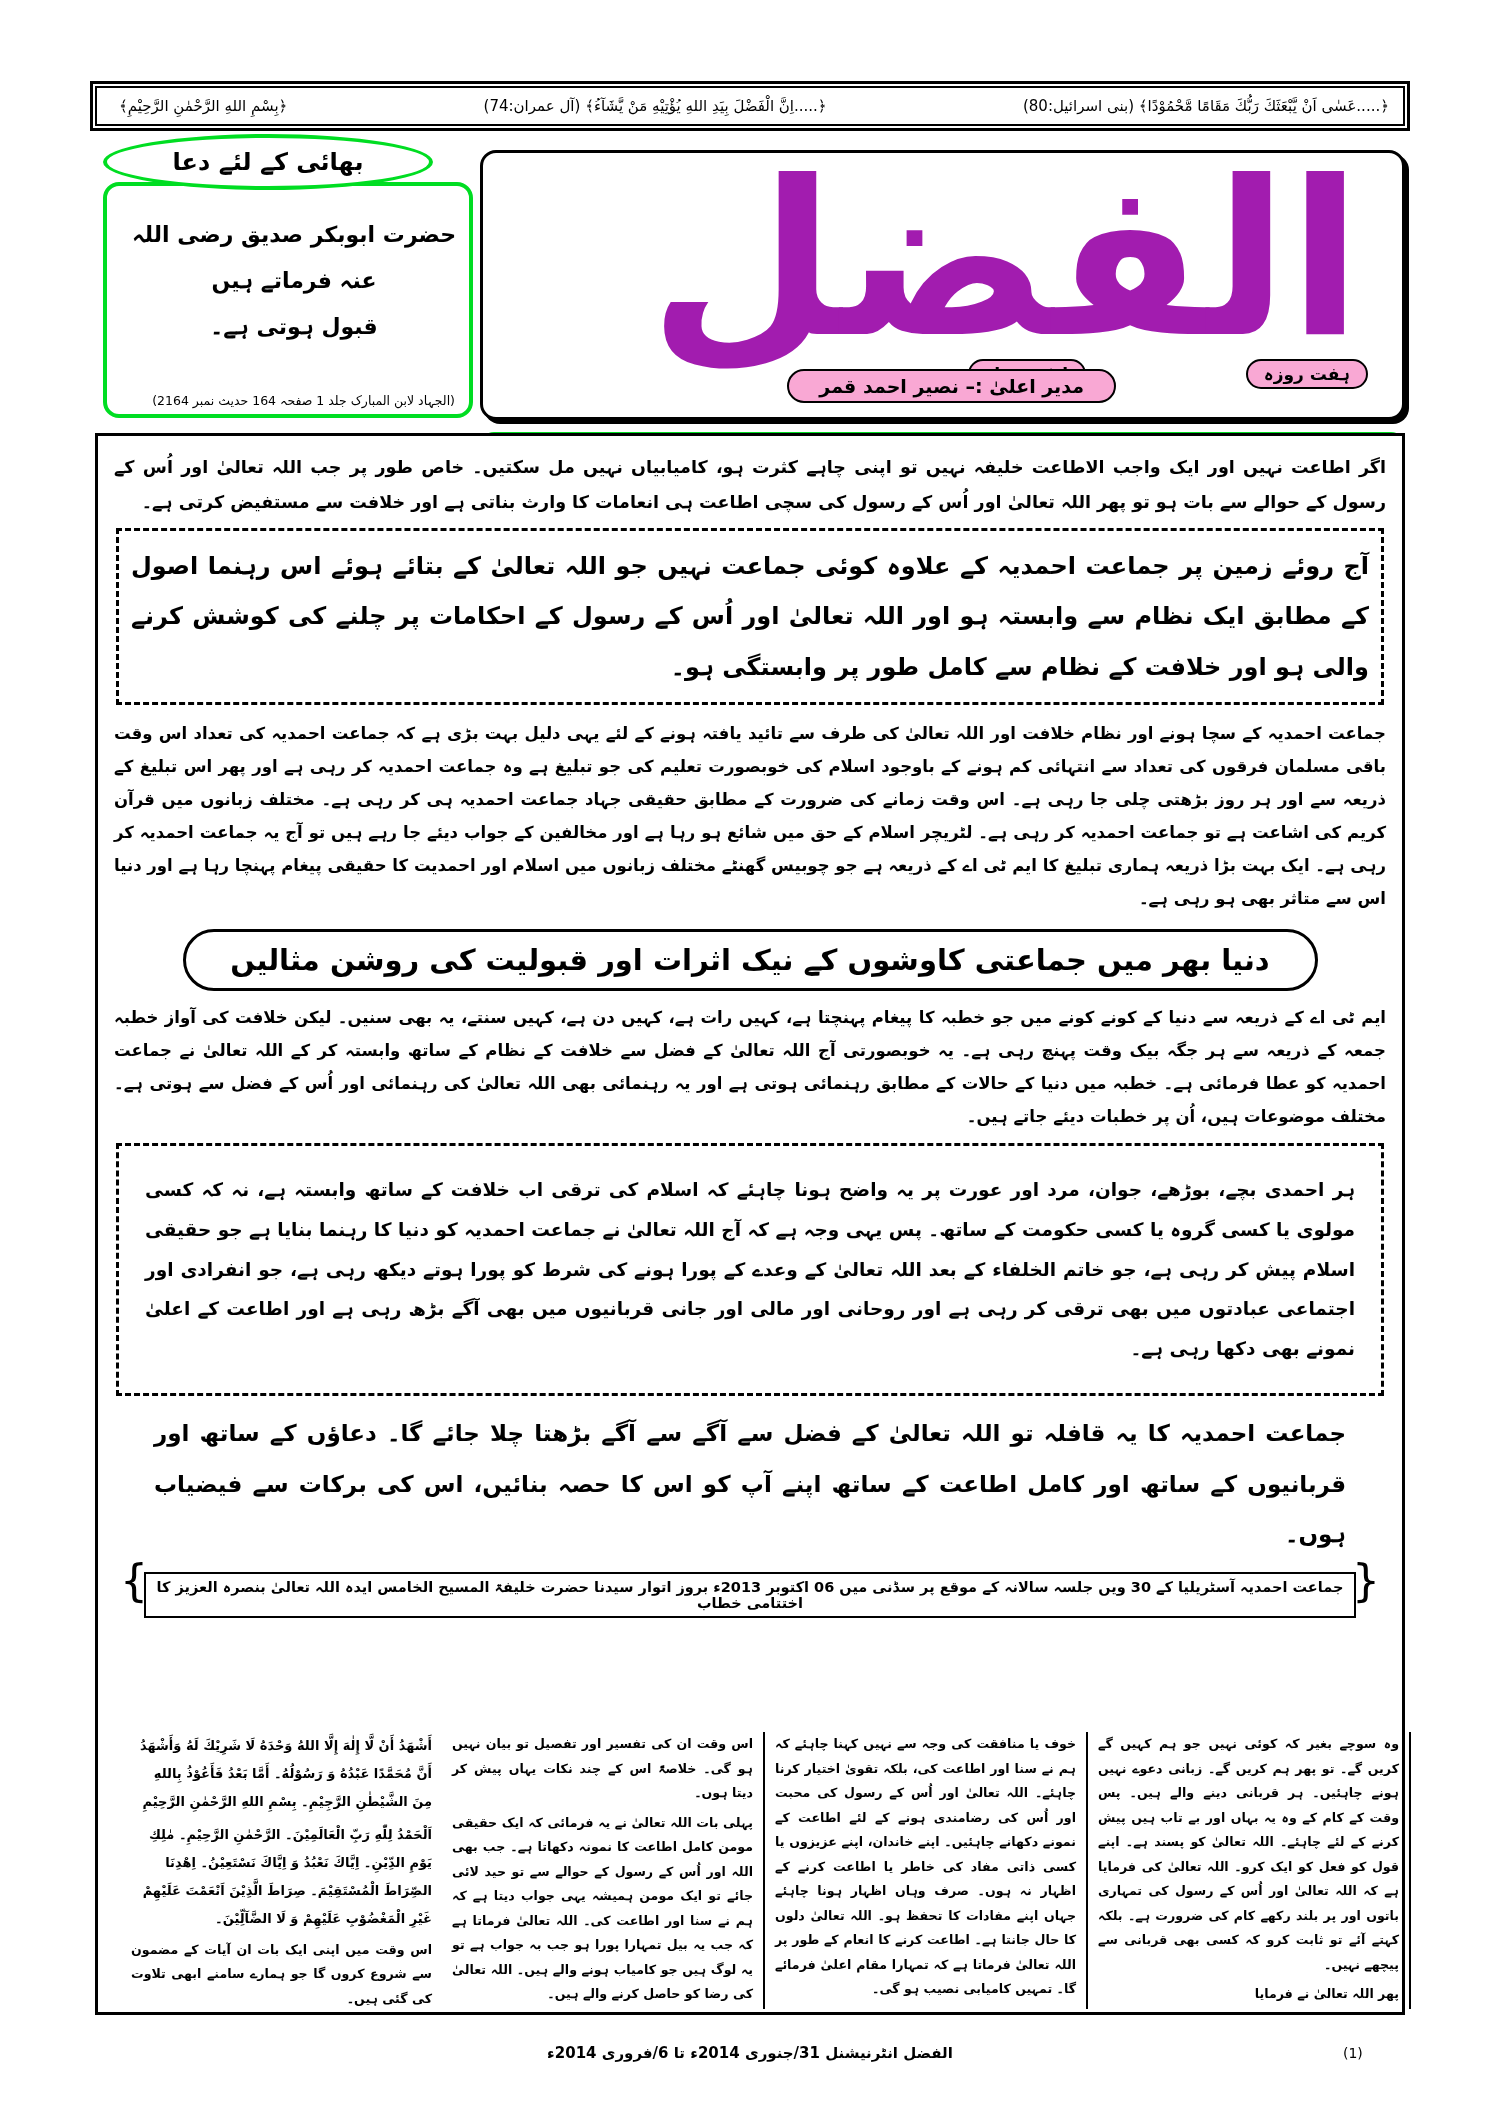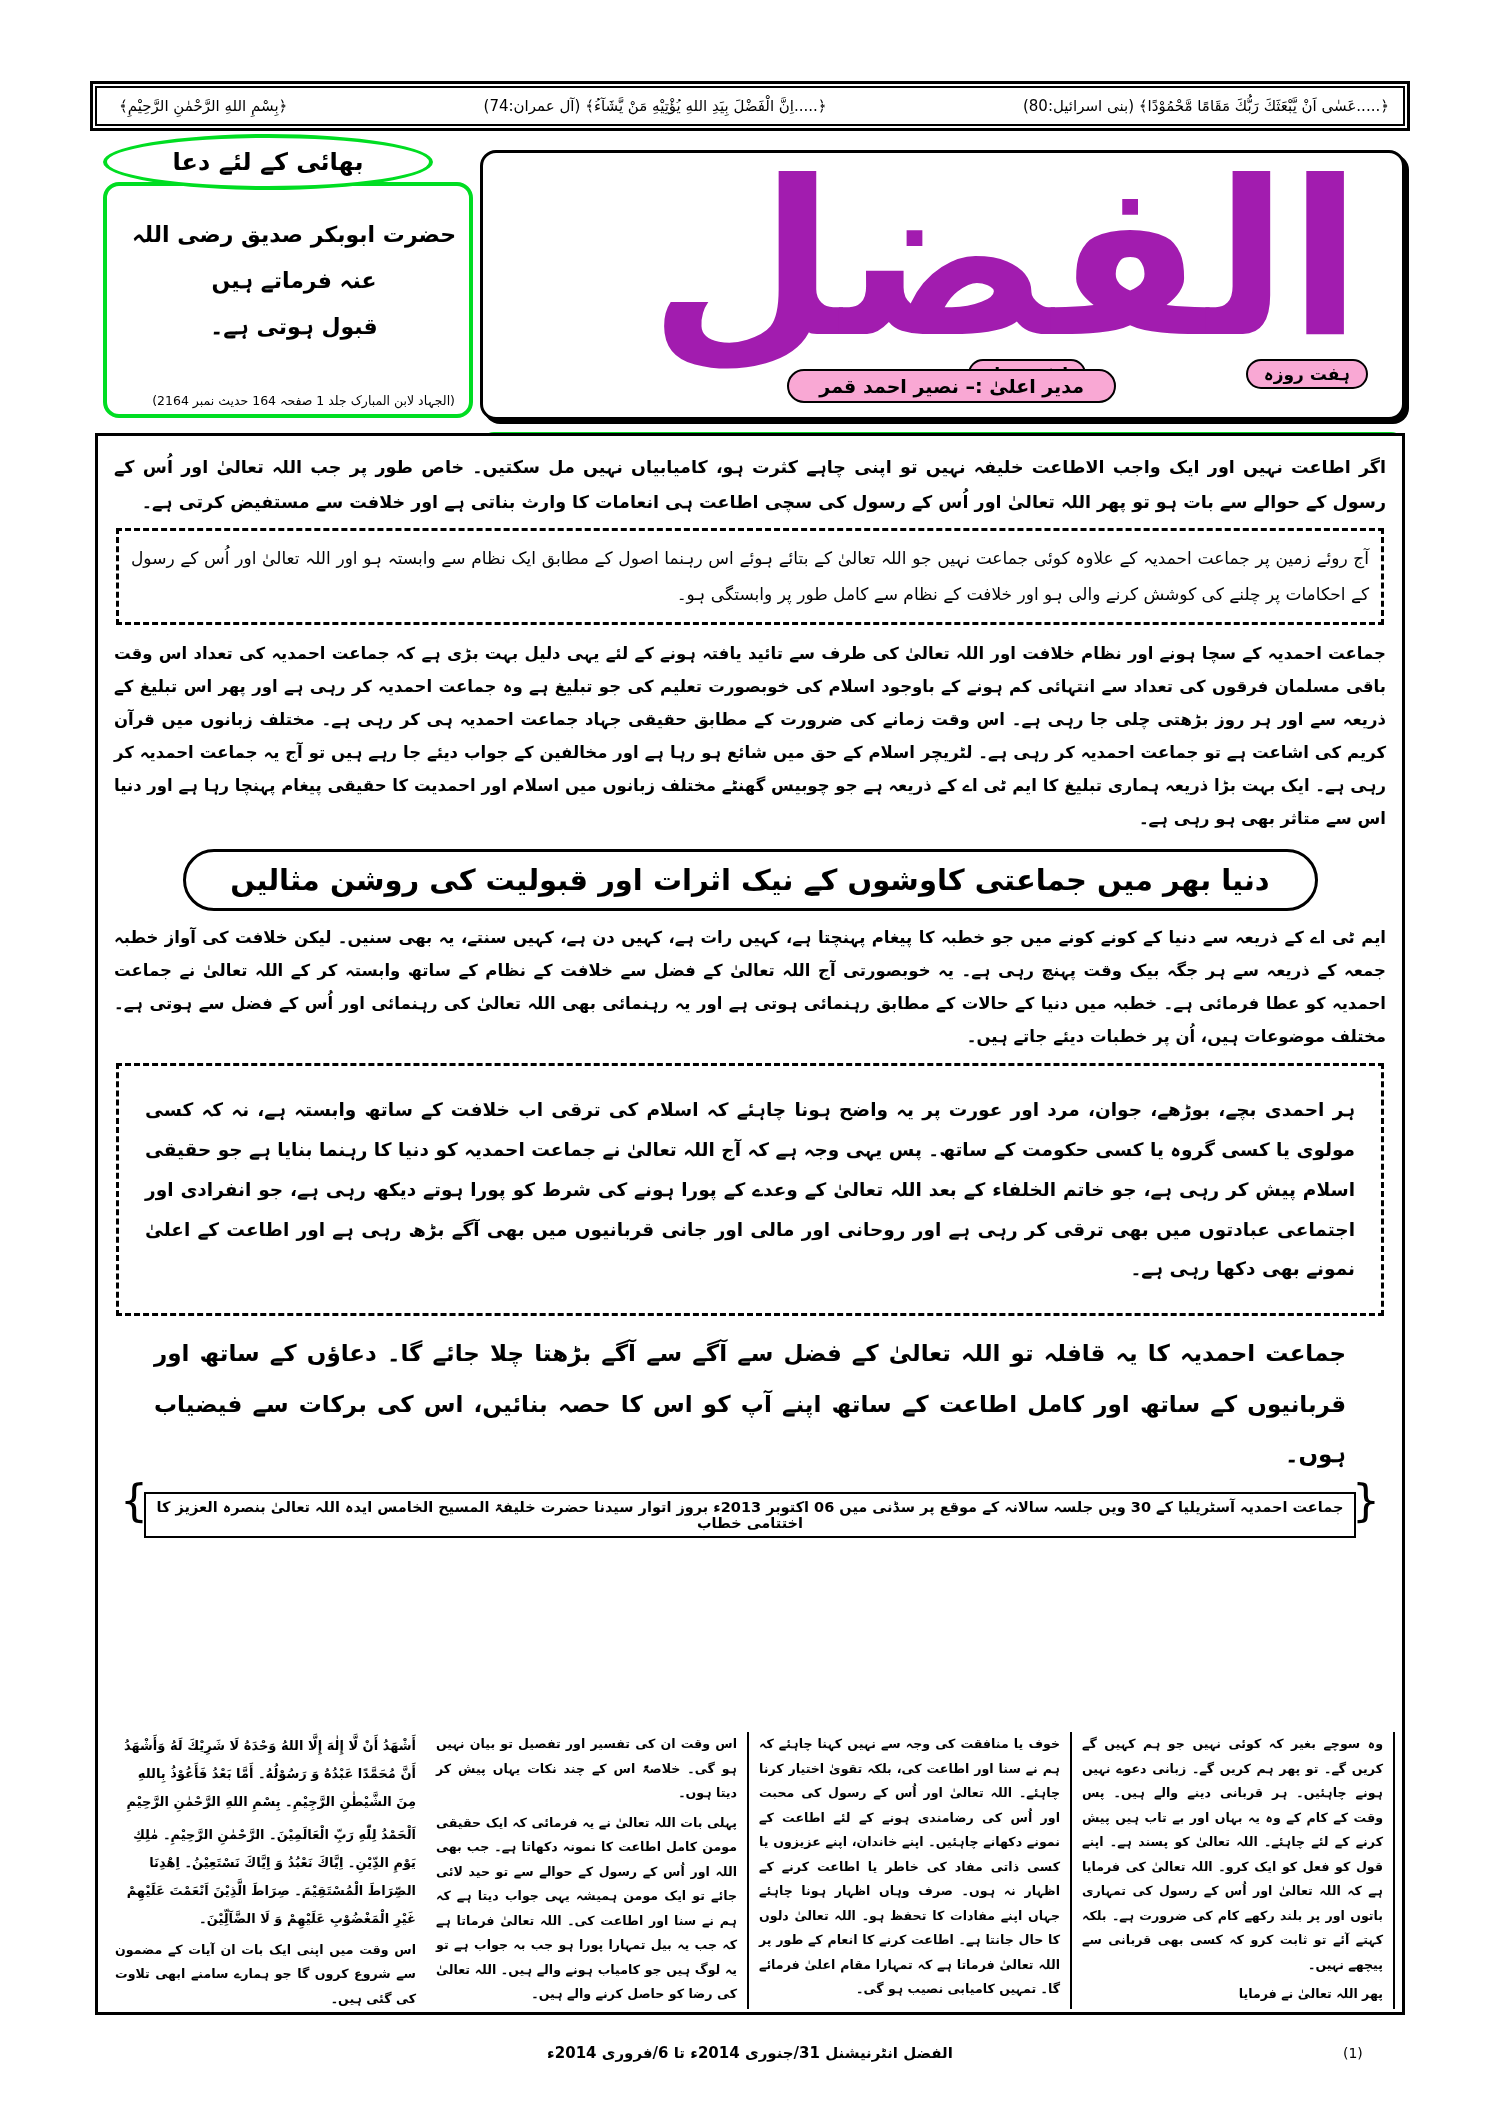--- a/index.html
+++ b/index.html
@@ -93,21 +93,21 @@
     border:3px solid #000; background:#fff;
   }
   .article { padding:14px 16px 0 16px; }
   .para { font-size:16.5px; line-height:2.0; direction:rtl; text-align:justify;
           margin:0 0 8px 0; font-weight:600; }
   .para.t1 { font-size:17.5px; }
 
   .dashbox {
     border:3px dashed #000; padding:10px 12px; margin:8px 2px 12px 2px;
   }
-  .dashbox .para { margin:0; font-size:17px; line-height:2.1; font-weight:400; }
+  .dashbox .para { margin:0; font-size:24px; line-height:2.1; font-weight:700; }
 
   .greenhead {
     margin:14px auto 10px auto; width:1135px; height:62px;
     border:3.5px solid #000; border-radius:32px; background:#fff;
     display:flex; align-items:center; justify-content:center;
     font-size:29px; font-weight:700; direction:rtl; white-space:nowrap;
   }
 
   .bigpara {
     border:3px dashed #000; padding:12px 14px; margin:10px 2px;
@@ -125,21 +125,21 @@
     border:2.5px solid #000; padding:5px 10px;
     font-size:14.5px; direction:rtl; text-align:center; font-weight:700;
   }
   .brace-l, .brace-r {
     position:absolute; top:-6px; font-size:44px; line-height:30px; color:#000;
   }
   .brace-l { left:-24px; } .brace-r { right:-24px; }
 
   
   .cols {
-    position:absolute; left:95px; top:1724px; width:1310px; height:291px;
+    position:absolute; left:111px; top:1724px; width:1310px; height:291px;
     display:flex; flex-direction:row-reverse; padding:8px 10px 6px 10px;
   }
   .col { flex:1; padding:0 10px; }
   .col + .col { border-right:2px solid #000; }
   .col p { font-size:12.6px; line-height:1.95; direction:rtl;
            text-align:justify; margin:0 0 5px 0; font-weight:600; }
   .col p.arab { text-align:right; line-height:2.15; font-size:13px; }
 
   
   .footer {

